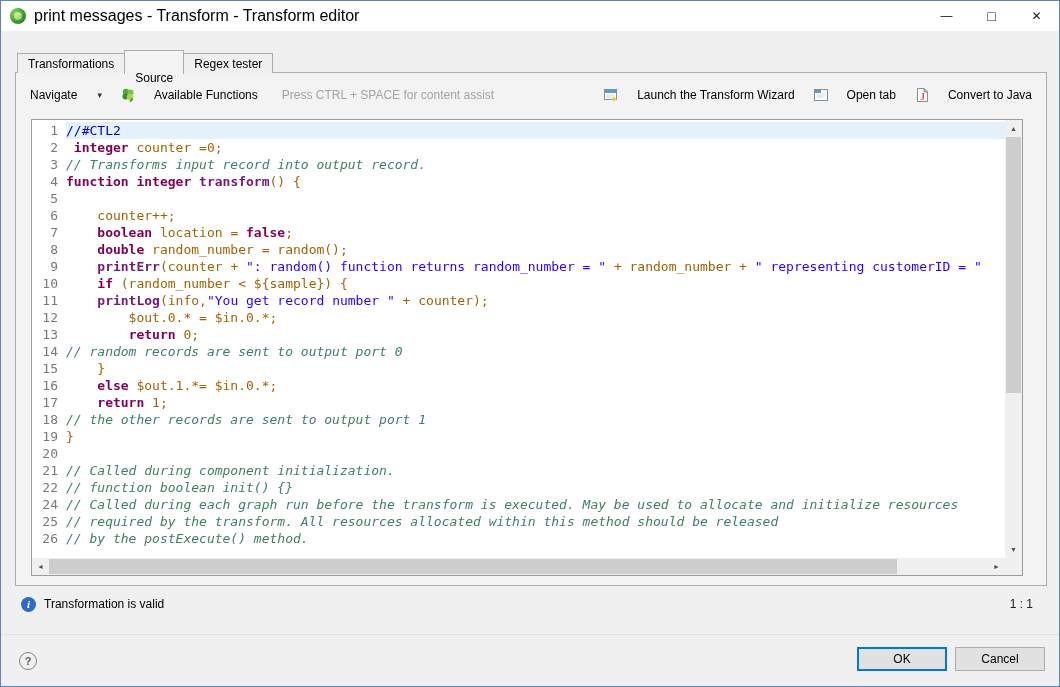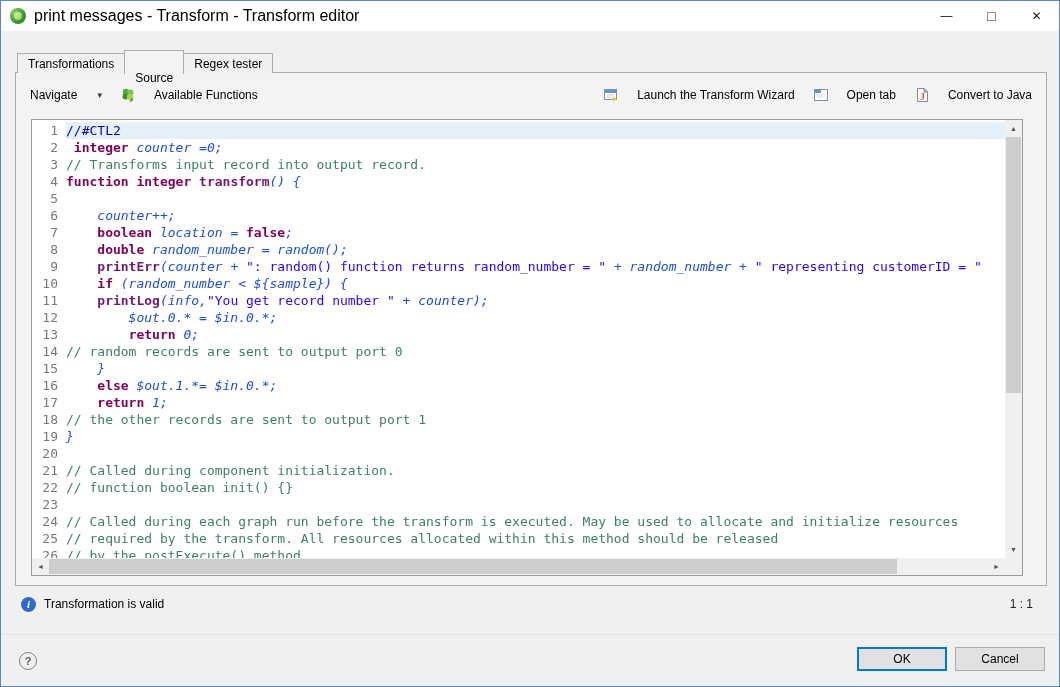--- a/index.html
+++ b/index.html
@@ -37,23 +37,23 @@
   .tb-gap { width:18px; }
   .icon16 { width:16px; height:16px; flex:none; display:block; }
   
   .editor { position:absolute; left:15px; top:46px; width:992px; height:457px; border:1px solid #9B9B9B; background:#fff; }
   .viewport { position:absolute; left:0; top:0; right:17px; bottom:17px; overflow:hidden; background:#fff;
     font-family:"DejaVu Sans Mono", monospace; font-size:13px; line-height:17px; padding-top:2px; }
   .row { display:flex; height:17px; }
   .ln { flex:none; width:34px; text-align:right; padding-right:8px; color:#787878; }
   .ct { flex:1; white-space:pre; }
   .row.current .ct { background:var(--cur,#E4F1FB); }
-  .pl { color:#1d4ed8;font-style:italic; }
+  .pl { color:#a16207; }
   .kw { color:var(--kw,#7F0055); font-weight:bold; }
-  .cm { color:var(--cm,#3F7F5F); }
+  .cm { color:var(--cm,#3F7F5F);font-style:italic; }
   .str { color:var(--str,#2A00FF); }
   .fn { color:#701a75; font-weight:bold; }
   .hd { color:var(--hd,#0000C0); }
   
   .vscroll { position:absolute; top:0; right:0; bottom:17px; width:17px; background:#F0F0F0; }
   .hscroll { position:absolute; left:0; right:17px; bottom:0; height:17px; background:#F0F0F0; }
   .sb-corner { position:absolute; right:0; bottom:0; width:17px; height:17px; background:#F0F0F0; }
   .sb-btn { position:absolute; width:17px; height:17px; display:flex; align-items:center; justify-content:center; font-size:7px; color:#505050; }
   .vscroll .up { top:0; } .vscroll .down { bottom:0; }
   .hscroll .left { left:0; } .hscroll .right { right:0; }
@@ -109,20 +109,21 @@
       <div class="tb-item">
         <svg class="icon16" viewBox="0 0 16 16">
           <circle cx="6" cy="5" r="3.2" fill="#4EA93B"></circle>
           <circle cx="10.5" cy="5.5" r="3" fill="#7CC244"></circle>
           <circle cx="5.5" cy="9.5" r="3" fill="#3C8F2F"></circle>
           <circle cx="10" cy="10" r="3.2" fill="#A9D05A"></circle>
           <rect x="10.5" y="11" width="2" height="4" rx="1" transform="rotate(35 11.5 13)" fill="#6B8E23"></rect>
         </svg>
         <span>Available Functions</span>
       </div>
+      <span class="tb-hint">Press CTRL + SPACE for content assist</span>
 
       <div class="tb-right">
         <div class="tb-item">
           <svg class="icon16" viewBox="0 0 16 16">
             <rect x="1.5" y="2.5" width="12" height="10" fill="#FFFFFF" stroke="#7A91A8"></rect>
             <rect x="1.5" y="2.5" width="12" height="3" fill="#5B9BD5" stroke="#7A91A8"></rect>
             <rect x="3.5" y="7.5" width="8" height="1" fill="#C8D4E0"></rect>
             <rect x="3.5" y="9.5" width="6" height="1" fill="#C8D4E0"></rect>
             <path d="M11 9 L12 11 L14 12 L12 13 L11 15 L10 13 L8 12 L10 11 Z" fill="#F5C63C"></path>
           </svg>
@@ -232,24 +233,20 @@
           </div>
           <div class="row">
             <span class="ln">21</span>
             <span class="ct"><span class="cm">// Called during component initialization.</span></span>
           </div>
           <div class="row">
             <span class="ln">22</span>
             <span class="ct"><span class="cm">// function boolean init() {}</span></span>
           </div>
           <div class="row">
-            <span class="ln">23</span>
-            <span class="ct"></span>
-          </div>
-          <div class="row">
             <span class="ln">24</span>
             <span class="ct"><span class="cm">// Called during each graph run before the transform is executed. May be used to allocate and initialize resources</span></span>
           </div>
           <div class="row">
             <span class="ln">25</span>
             <span class="ct"><span class="cm">// required by the transform. All resources allocated within this method should be released</span></span>
           </div>
           <div class="row">
             <span class="ln">26</span>
             <span class="ct"><span class="cm">// by the postExecute() method.</span></span>

